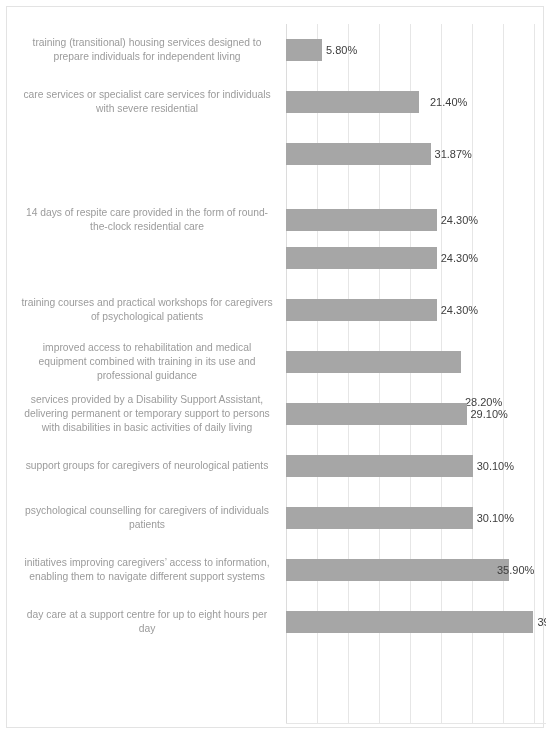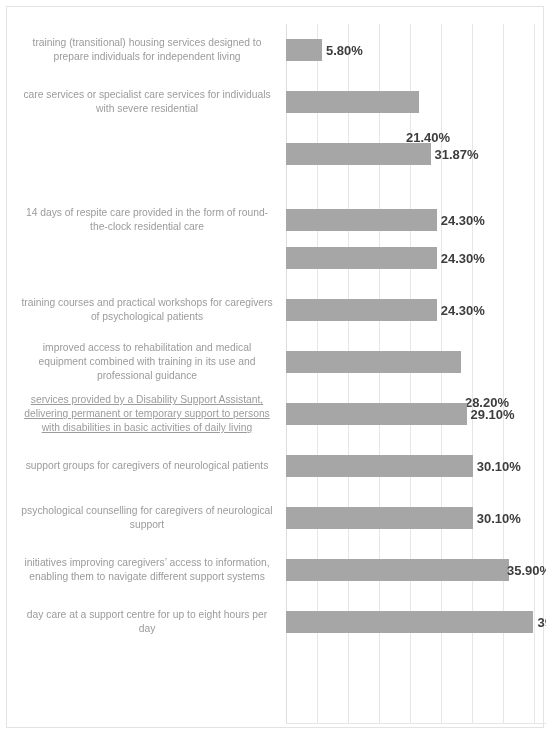--- a/index.html
+++ b/index.html
@@ -109,22 +109,22 @@
     left: 0;
     height: 22px;
     background: #a6a6a6;
   }
   .bar-label {
     position: absolute;
     top: 15px;
     height: 22px;
     display: flex;
     align-items: center;
-    font-size: 13px;
-    font-weight: bold;
+    font-size: 11px;
+    font-weight: normal;
     color: #3d3d3d;
     white-space: nowrap;
     padding-left: 4px;
   }
 </style>
 </head>
 <body>
 
 <div class="figure">
   <div class="frame">
@@ -150,21 +150,21 @@
             <div class="cat-label" style="color: rgb(155, 155, 155);">training (transitional) housing services designed to prepare individuals for independent living</div>
             <div class="bar-wrap">
               <div class="bar" style="width: 35.9764px; background: rgb(166, 166, 166);"></div>
               <div class="bar-label" style="left: 35.9764px; color: rgb(61, 61, 61);">5.80%</div>
             </div>
           </div>
           <div class="row" style="top: 62px;">
             <div class="cat-label" style="color: rgb(155, 155, 155);">care services or specialist care services for individuals with severe residential</div>
             <div class="bar-wrap">
               <div class="bar" style="width: 132.741px; background: rgb(166, 166, 166);"></div>
-              <div class="bar-label" style="left: 116px; color: rgb(61, 61, 61); margin-top: 35px;">21.40%</div>
+              <div class="bar-label" style="left: 140px; color: rgb(61, 61, 61);">21.40%</div>
             </div>
           </div>
           <div class="row" style="top: 114px;">
             <div class="bar-wrap">
               <div class="bar" style="width: 144.526px; background: rgb(166, 166, 166);"></div>
               <div class="bar-label" style="left: 144.526px; color: rgb(61, 61, 61);">31.87%</div>
             </div>
           </div>
           <div class="row" style="top: 180px;">
             <div class="cat-label" style="color: rgb(155, 155, 155);">14 days of respite care provided in the form of round-the-clock residential care</div>
@@ -187,45 +187,45 @@
             </div>
           </div>
           <div class="row" style="top: 322px;">
             <div class="cat-label" style="color: rgb(155, 155, 155);">improved access to rehabilitation and medical equipment combined with training in its use and professional guidance</div>
             <div class="bar-wrap">
               <div class="bar" style="width: 174.92px; background: rgb(166, 166, 166);"></div>
               <div class="bar-label" style="left: 174.92px; color: rgb(61, 61, 61); margin-top: 40px;">28.20%</div>
             </div>
           </div>
           <div class="row" style="top: 374px;">
-            <div class="cat-label" style="color: rgb(155, 155, 155); text-decoration: underline;">services provided by a Disability Support Assistant, delivering permanent or temporary support to persons with disabilities in basic activities of daily living</div>
+            <div class="cat-label" style="color: rgb(155, 155, 155);">services provided by a Disability Support Assistant, delivering permanent or temporary support to persons with disabilities in basic activities of daily living</div>
             <div class="bar-wrap">
               <div class="bar" style="width: 180.502px; background: rgb(166, 166, 166);"></div>
               <div class="bar-label" style="left: 180.502px; color: rgb(61, 61, 61);">29.10%</div>
             </div>
           </div>
           <div class="row" style="top: 426px;">
             <div class="cat-label" style="color: rgb(155, 155, 155);">support groups for caregivers of neurological patients</div>
             <div class="bar-wrap">
               <div class="bar" style="width: 186.705px; background: rgb(166, 166, 166);"></div>
               <div class="bar-label" style="left: 186.705px; color: rgb(61, 61, 61);">30.10%</div>
             </div>
           </div>
           <div class="row" style="top: 478px;">
-            <div class="cat-label" style="color: rgb(155, 155, 155);">psychological counselling for caregivers of neurological support</div>
+            <div class="cat-label" style="color: rgb(155, 155, 155);">psychological counselling for caregivers of individuals patients</div>
             <div class="bar-wrap">
               <div class="bar" style="width: 186.705px; background: rgb(166, 166, 166);"></div>
               <div class="bar-label" style="left: 186.705px; color: rgb(61, 61, 61);">30.10%</div>
             </div>
           </div>
           <div class="row" style="top: 530px;">
             <div class="cat-label" style="color: rgb(155, 155, 155); text-align: center;">initiatives improving caregivers’ access to information, enabling them to navigate different support systems</div>
             <div class="bar-wrap">
               <div class="bar" style="width: 222.682px; background: rgb(166, 166, 166);"></div>
-              <div class="bar-label" style="left: 217px; color: rgb(61, 61, 61);">35.90%</div>
+              <div class="bar-label" style="left: 207px; color: rgb(61, 61, 61);">35.90%</div>
             </div>
           </div>
           <div class="row" style="top: 582px;">
             <div class="cat-label" style="color: rgb(155, 155, 155);">day care at a support centre for up to eight hours per day</div>
             <div class="bar-wrap">
               <div class="bar" style="width: 247.493px; background: rgb(166, 166, 166);"></div>
               <div class="bar-label" style="left: 247.493px; color: rgb(61, 61, 61);">39.90%</div>
             </div>
           </div>
         </div>

